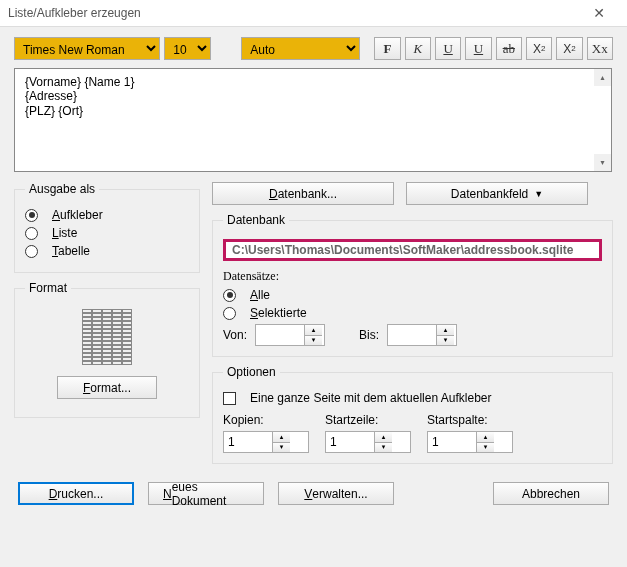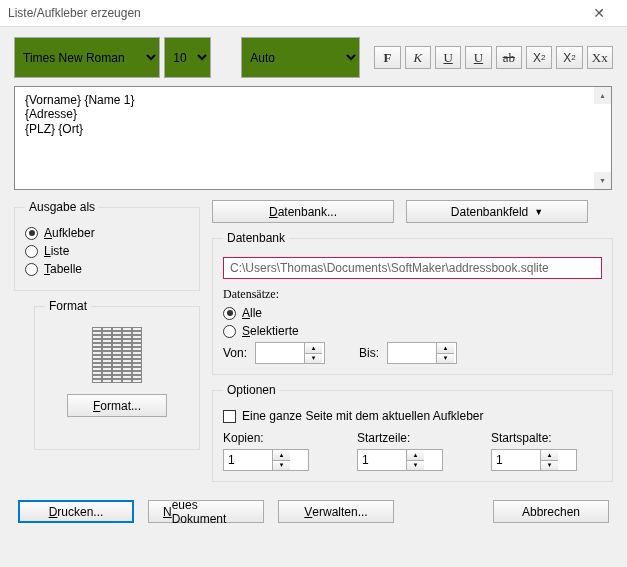--- a/index.html
+++ b/index.html
@@ -2,53 +2,53 @@
 <html><head>
 <meta charset="utf-8">
 <style>
   * { box-sizing: border-box; font-family: "Segoe UI", Tahoma, sans-serif; font-size: 12px; }
   body { margin: 0; background: #f0f0f0; width: 627px; height: 567px; overflow: hidden; }
   .titlebar { height: 27px; background: #fff; border-bottom: 1px solid #ddd; display: flex; align-items: center; padding: 0 8px; color: #555; }
   .titlebar .title { flex: 1; }
   .titlebar .close { width: 40px; text-align: center; font-size: 14px; color: #555; }
   .content { padding: 10px 14px; }
   .toolbar { display: flex; gap: 4px; align-items: center; margin-bottom: 8px; }
-  select { height: 41px; border: 1px solid #ababab; background: #4d7c0f; padding: 4px 4px; }
+  select { height: 23px; border: 1px solid #ababab; background: #eab308; padding: 4px 4px; }
   select.font { width: 150px; }
   select.size { width: 48px; }
   select.color { width: 122px; margin-left: 26px; }
   .tbtn { width: 27px; height: 23px; border: 1px solid #ababab; background: linear-gradient(#fdfdfd,#e8e8e8); display: inline-flex; align-items: center; justify-content: center; font-family: "Times New Roman", serif; font-size: 13px; color: #333; cursor: default; }
   .tbtn.i { font-style: italic; }
   .tbtn.u { text-decoration: underline; }
   .tbtn.s { text-decoration: line-through; }
   .tbtn sub, .tbtn sup { font-size: 8px; }
   .template { width: 598px; height: 104px; border: 1px solid #888; background: #fff; padding: 6px 10px; font-family: "Times New Roman", serif; font-size: 13px; color: #000; line-height: 1.2; position: relative; margin-bottom: 10px; }
   .scroll-up, .scroll-down { position: absolute; right: 0; width: 17px; height: 17px; background: #f0f0f0; display: flex; align-items: center; justify-content: center; font-size: 8px; color: #666; }
   .scroll-up { top: 0; } .scroll-down { bottom: 0; }
   .main { display: flex; gap: 12px; }
   .leftcol { width: 186px; }
   .rightcol { flex: 1; }
   fieldset { border: 1px solid #ddd; margin: 0 0 8px 0; padding: 8px 10px 10px 10px; }
   legend { color: #000000; padding: 0 4px; }
-  .radio-row { display: flex; align-items: center; gap: 6px; margin: 4px 0; color: #000; }
+  .radio-row { display: flex; align-items: center; gap: 14px; margin: 4px 0; color: #000; }
   .radio-row .ul { text-decoration: underline; }
   .radio { width:13px; height:13px; border:1px solid #333; border-radius:50%; background:#fff; position:relative; }
   .radio.checked::after { content:""; position:absolute; top:2.5px; left:2.5px; width:6px; height:6px; background:#333; border-radius:50%; }
   .checkbox { width:13px; height:13px; border:1px solid #333; background:#fff; display:inline-block; }
   .fmt-preview { text-align:center; margin:6px 0 8px 0; }
   .labelgrid { display:inline-block; }
   .labelgrid .r { display:flex; }
   .labelgrid .c { width:10px; height:4px; border:0.5px solid #888; }
   .fmt-name { text-align:center; line-height:1.3; margin-bottom:6px; }
   .btn { height:23px; border:1px solid #ababab; background:linear-gradient(#fdfdfd,#e8e8e8); display:inline-flex; align-items:center; justify-content:center; padding:0 14px; cursor:default; }
   .btn .ul { text-decoration:underline; }
   .btn.def { border:2px solid #0078d7; padding:0 13px; height:23px; }
   .bigbtns { display:flex; gap:12px; margin-bottom:8px; }
   .bigbtns .btn { width:182px; }
-  .path-box { height:22px; border:1px solid #be185d; background:#fff; display:flex; align-items:center; padding:0 6px; color:#666; margin: 4px 0 8px 0; }
+  .path-box { height:22px; border:3px solid #be185d; background:#fff; display:flex; align-items:center; padding:0 6px; color:#666; margin: 4px 0 8px 0; font-weight: bold; }
   .lbl { display:block; margin: 6px 0 4px 0; font-family: Liberation Serif, serif; }
   .inline-row { display:flex; align-items:center; gap:8px; }
   .spin { height:22px; border:1px solid #ababab; background:#fff; display:flex; align-items:center; padding:0; width:70px; position:relative; }
   .spin input { border:0; width:48px; height:20px; padding:0 4px; outline:none; }
   .spin .sbtns { width:18px; height:20px; border-left:1px solid #ababab; display:flex; flex-direction:column; }
   .spin .sbtns div { flex:1; font-size:7px; display:flex; align-items:center; justify-content:center; background:linear-gradient(#fdfdfd,#e8e8e8); border-bottom:1px solid #ababab; }
   .spin .sbtns div:last-child { border-bottom:0; }
   .field-col { display:flex; flex-direction:column; }
   .field-col .flabel { margin-bottom:4px; }
   .bottom { display:flex; gap:14px; margin-top:10px; padding: 0 4px; }
@@ -106,21 +106,21 @@
         <div class="radio-row">
             <span class="radio"></span>
             <span><span class="ul">L</span><span>iste</span></span>
           </div>
         <div class="radio-row">
             <span class="radio"></span>
             <span><span class="ul">T</span><span>abelle</span></span>
           </div>
       </fieldset>
 
-      <fieldset style="padding-bottom:32px;margin-left:20px;">
+      <fieldset style="padding-bottom:18px;">
         <legend>Format</legend>
         <div class="fmt-preview">
           <div class="labelgrid">
             <div class="r">
                 <div class="c"></div>
                 <div class="c"></div>
                 <div class="c"></div>
                 <div class="c"></div>
                 <div class="c"></div>
               </div>
@@ -270,21 +270,21 @@
             </div>
         </div>
       </fieldset>
 
       <fieldset>
         <legend>Optionen</legend>
         <div class="radio-row">
             <span class="checkbox"></span>
             <span> Eine ganze Seite mit dem aktuellen Aufkleber</span>
           </div>
-        <div class="inline-row" style="margin-top:8px; gap:48px;">
+        <div class="inline-row" style="margin-top:8px; gap:16px;">
           <div class="field-col">
             <span class="flabel">Kopien:</span>
             <div class="spin" style="width:86px">
                 <input value="1" style="">
                 <div class="sbtns">
                   <div>▴</div>
                   <div>▾</div>
                 </div>
               </div>
           </div>

